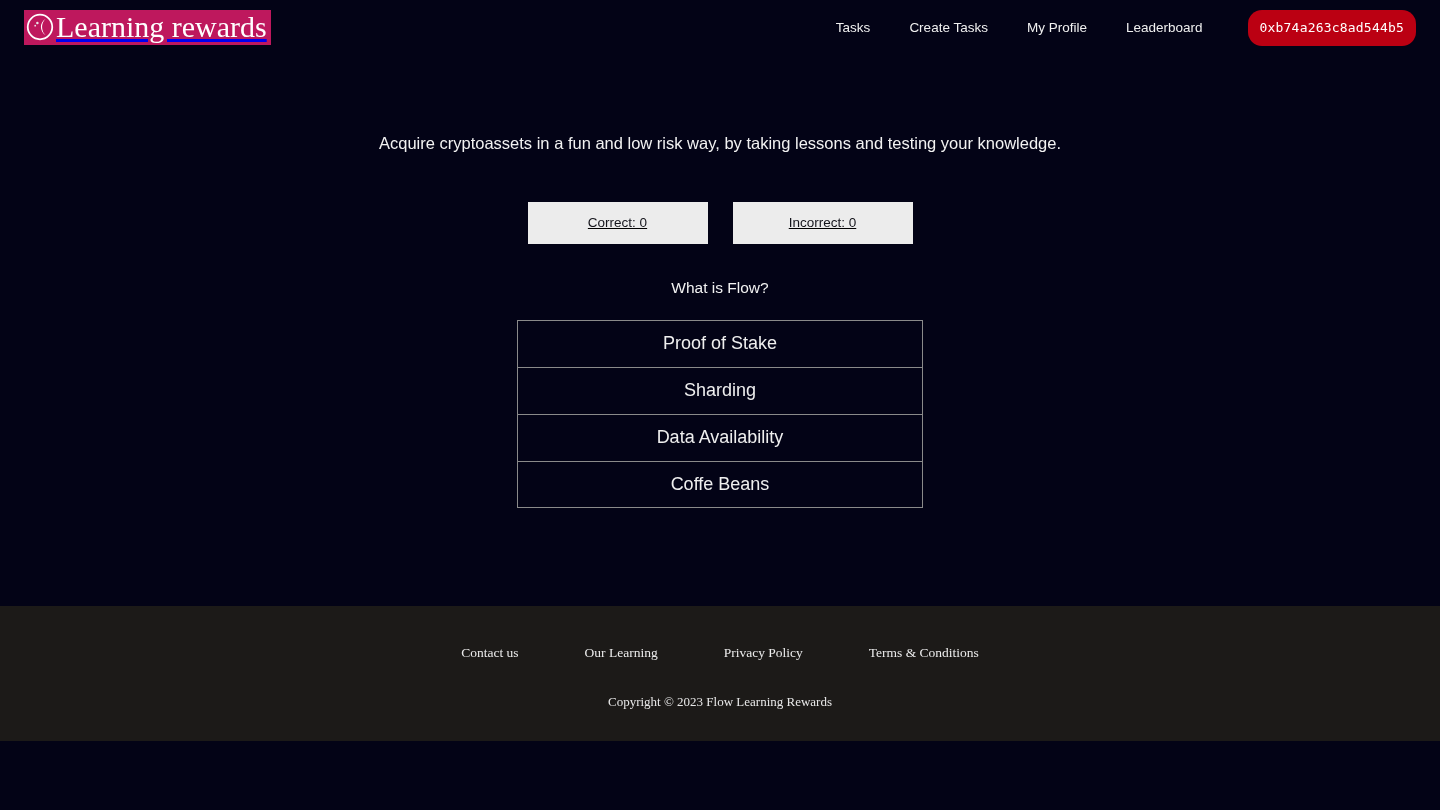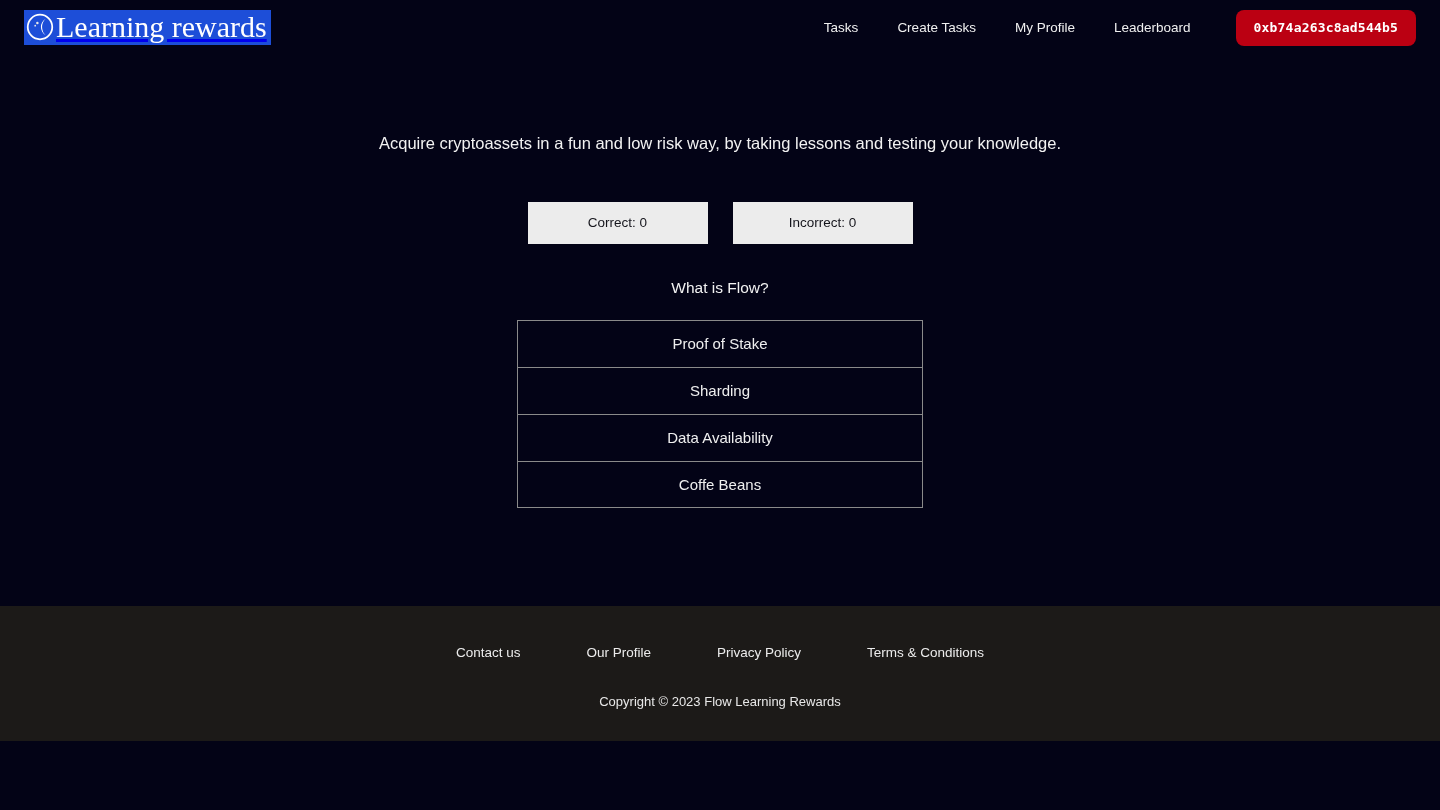--- a/index.html
+++ b/index.html
@@ -29,21 +29,21 @@
     align-items: center;
     justify-content: space-between;
     padding: 0 24px 0 24px;
     background: #030316;
   }
 
   .brand {
     display: flex;
     align-items: center;
     gap: 2px;
-    background: #1d4ed8;
+    background: #be185d;
     padding: 1px 4px 2px 2px;
   }
 
   .brand-logo {
     width: 28px;
     height: 28px;
     flex: 0 0 28px;
     display: block;
   }
 
@@ -71,26 +71,26 @@
     white-space: nowrap;
     cursor: pointer;
   }
 
   .wallet-btn {
     margin-left: 19px;
     background: #bb0012;
     color: #ffffff;
     font-family: "DejaVu Sans Mono", monospace;
     font-size: 13px;
-    font-weight: bold;
+    font-weight: normal;
     letter-spacing: 0.2px;
     line-height: 16px;
     border: none;
-    border-radius: 8px;
-    padding: 10px 18px;
+    border-radius: 14px;
+    padding: 10px 12px;
     cursor: pointer;
     white-space: nowrap;
   }
 
   
   .main {
     position: absolute;
     top: 55px; left: 0;
     width: 1440px;
     height: 551px;
@@ -105,20 +105,21 @@
     font-size: 16.5px;
     line-height: 22px;
     text-align: center;
     white-space: nowrap;
   }
 
   .score-row {
     margin-top: 48px;
     display: flex;
     gap: 25px;
+    text-decoration: underline;
   }
 
   .score-box {
     width: 180px;
     height: 42px;
     background: #ececec;
     color: #15151c;
     font-size: 13.5px;
     line-height: 42px;
     text-align: center;
@@ -141,40 +142,41 @@
     flex-direction: column;
   }
 
   .option {
     width: 406px;
     height: 47px;
     background: #030316;
     border: 1px solid #8a8a8a;
     border-bottom: none;
     color: #efefef;
-    font-size: 15px;
+    font-size: 18px;
     line-height: 45px;
     text-align: center;
     cursor: pointer;
   }
 
   .option:last-child {
     border-bottom: 1px solid #8a8a8a;
   }
 
   
   .footer {
     position: absolute;
     top: 606px; left: 0;
     width: 1440px;
     height: 135px;
     background: #1c1a18;
     display: flex;
     flex-direction: column;
     align-items: center;
+    font-family: Liberation Serif, serif;
   }
 
   .footer-links {
     margin-top: 38px;
     display: flex;
     gap: 0px;
   }
 
   .footer-link {
     color: #ececec;
@@ -246,21 +248,21 @@
       <div class="option">Data Availability</div>
       <div class="option">Coffe Beans</div>
     </div>
 
   </div>
 
   <div class="footer">
 
     <div class="footer-links">
       <a class="footer-link" href="#">Contact us</a>
-      <a class="footer-link" href="#">Our Profile</a>
+      <a class="footer-link" href="#">Our Learning</a>
       <a class="footer-link" href="#">Privacy Policy</a>
       <a class="footer-link" href="#">Terms &amp; Conditions</a>
     </div>
 
     <div class="footer-copy">Copyright © 2023 Flow Learning Rewards</div>
 
   </div>
 
   <div class="page-bottom"></div>
 

